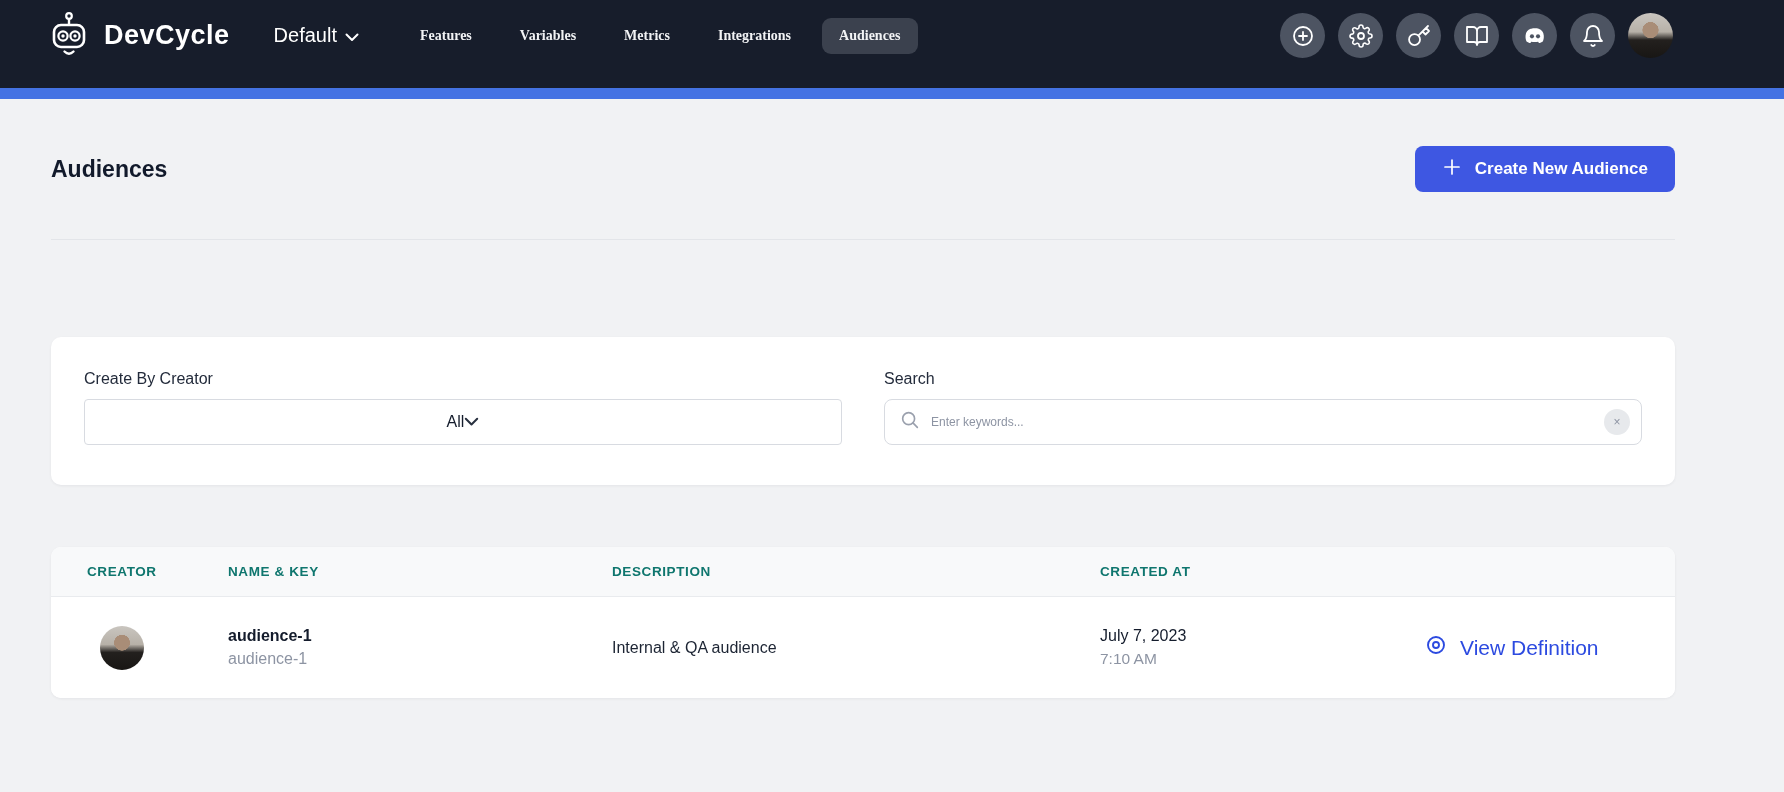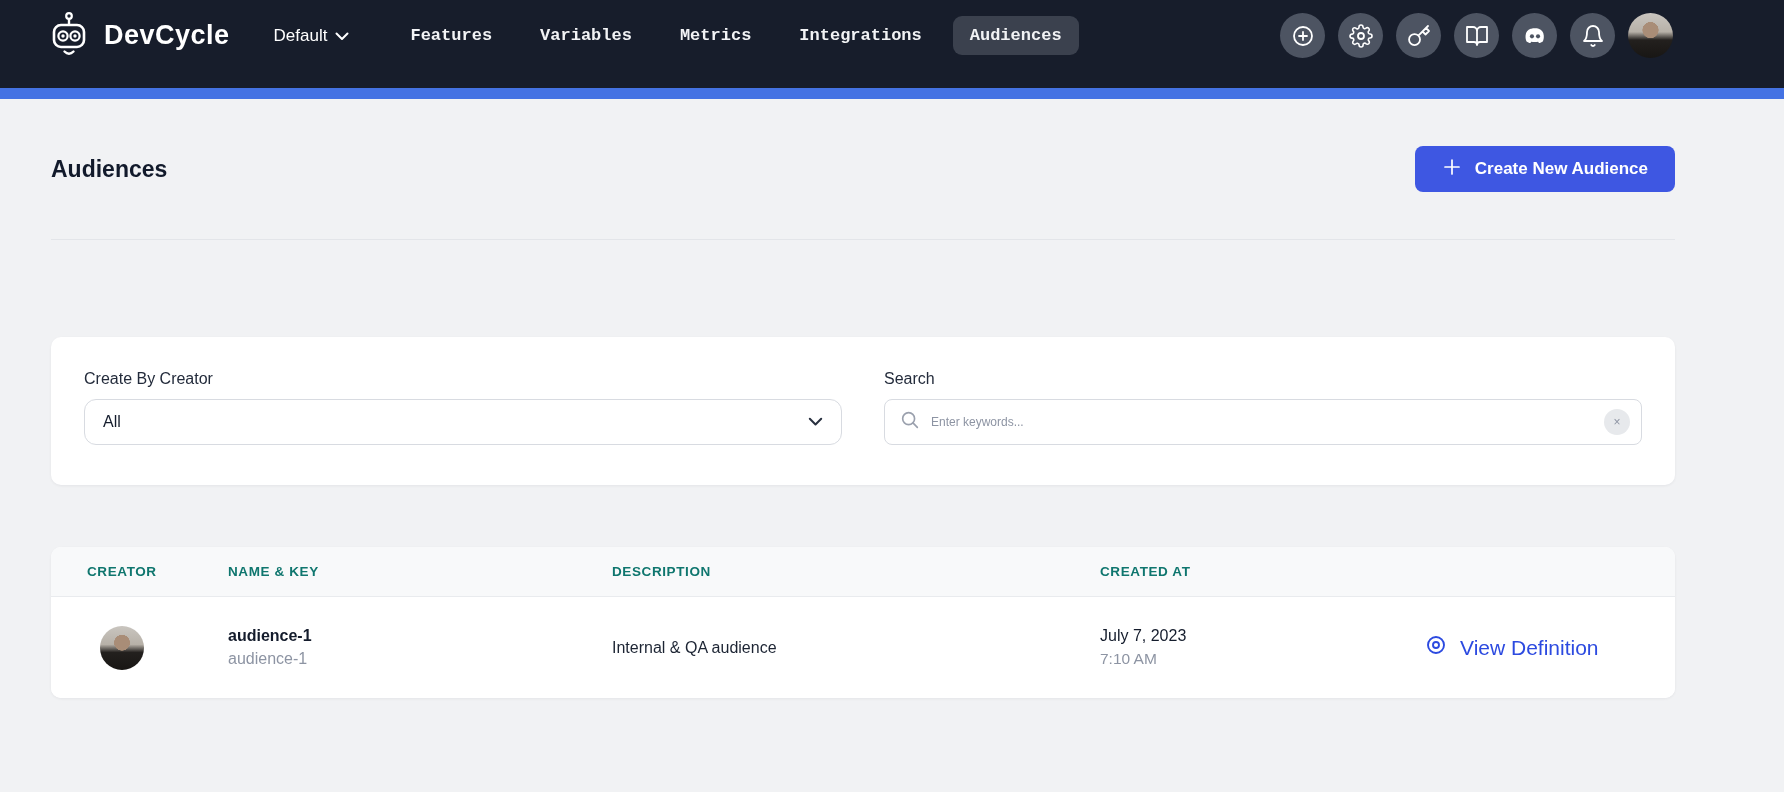--- a/index.html
+++ b/index.html
@@ -26,28 +26,28 @@
     display:flex;
     align-items:center;
     padding:0 111px 17px 48px;
   }
   .brand{display:flex;align-items:center;gap:14px;}
   .brand-name{
     color:#fff;font-size:27px;font-weight:700;letter-spacing:.5px;
   }
   .project-selector{
     display:flex;align-items:center;gap:8px;
-    color:#fff;font-size:17px;font-weight:500;
+    color:#fff;font-size:20px;font-weight:500;
     margin-left:44px;cursor:pointer;background:none;border:none;
   }
   .nav-links{display:flex;align-items:center;margin-left:44px;gap:14px;}
   .nav-link{
-    color:#f2f3f5;font-size:17px;font-weight:600;
+    color:#f2f3f5;font-size:14px;font-weight:600;
     padding:10px 17px;border-radius:9px;cursor:pointer;background:none;border:none;
-    font-family:Liberation Mono, monospace;
+    font-family:Liberation Serif, serif;
   }
   .nav-link.active{background:var(--pill-bg);}
   .nav-right{margin-left:auto;display:flex;align-items:center;gap:13px;}
   .icon-btn{
     width:45px;height:45px;border-radius:50%;
     background:var(--icon-circle);
     display:flex;align-items:center;justify-content:center;
     border:none;cursor:pointer;flex:0 0 auto;
   }
   .icon-btn svg{display:block;}
@@ -78,22 +78,22 @@
     margin-top:97px;background:#fff;border-radius:10px;
     box-shadow:0 1px 3px rgba(20,25,40,.06);
     padding:33px 33px 40px 33px;
     display:flex;gap:42px;
   }
   .filter-col{flex:1;}
   .field-label{
     display:block;font-size:16px;font-weight:500;color:#232b3b;margin-bottom:11px;
   }
   .select-box{
-    height:46px;border:1px solid #d8dbe1;border-radius:12px;background:#fff;
-    display:flex;align-items:center;justify-content:space-between;
+    height:46px;border:1px solid #d8dbe1;border-radius:4px;background:#fff;
+    display:flex;align-items:center;justify-content:center;
     padding:0 18px;font-size:16px;color:#141c2c;cursor:pointer;width:100%;
   }
   .search-box{
     height:46px;border:1px solid #d8dbe1;border-radius:8px;background:#fff;
     display:flex;align-items:center;padding:0 11px 0 14px;gap:10px;
   }
   .search-box input{
     flex:1;border:none;outline:none;font-size:12px;color:#141c2c;
     font-family:"Liberation Sans",sans-serif;background:transparent;
   }

